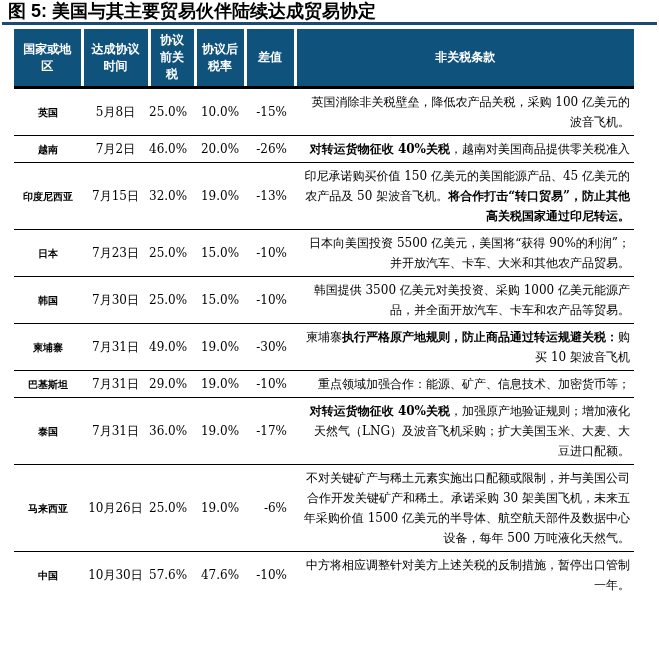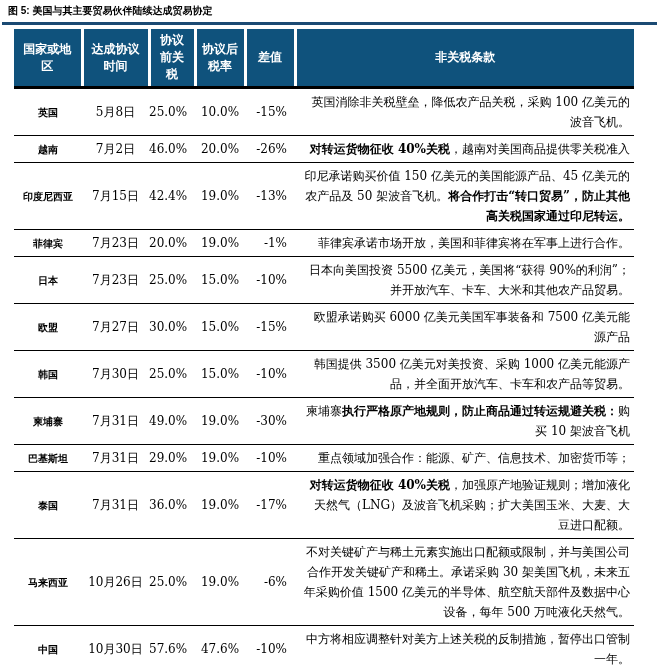--- a/index.html
+++ b/index.html
@@ -15,21 +15,21 @@
     padding-top: 3px;
     box-sizing: border-box;
     --header-bg: #0f527c;
     --rule: #1b4a73;
     --source-color: #1f3a5f;
   }
   .fig-title {
     margin-left: 8px;
     font-family: "Liberation Sans", sans-serif;
     font-weight: bold;
-    font-size: 10px;
+    font-size: 18px;
     color: #000000;
     height: 16px;
     line-height: 16px;
     white-space: nowrap;
   }
   .rule {
     height: 3px;
     background: var(--rule);
     margin: 0 2px;
   }
@@ -130,48 +130,32 @@
           <td class="c-country">越南</td>
           <td class="c-date">7月2日</td>
           <td class="c-pre">46.0%</td>
           <td class="c-post">20.0%</td>
           <td class="c-diff">-26%</td>
           <td class="c-clause"><span class="seg-bold">对转运货物征收 40%关税</span><span class="seg-regular">，越南对美国商品提供零关税准入</span></td>
         </tr>
         <tr>
           <td class="c-country">印度尼西亚</td>
           <td class="c-date">7月15日</td>
-          <td class="c-pre">42.4%</td>
+          <td class="c-pre">32.0%</td>
           <td class="c-post">19.0%</td>
           <td class="c-diff">-13%</td>
           <td class="c-clause"><span class="seg-regular">印尼承诺购买价值 150 亿美元的美国能源产品、45 亿美元的农产品及 50 架波音飞机。</span><span class="seg-bold">将合作打击“转口贸易”，防止其他高关税国家通过印尼转运。</span></td>
         </tr>
         <tr>
-          <td class="c-country">菲律宾</td>
-          <td class="c-date">7月23日</td>
-          <td class="c-pre">20.0%</td>
-          <td class="c-post">19.0%</td>
-          <td class="c-diff">-1%</td>
-          <td class="c-clause"><span class="seg-regular">菲律宾承诺市场开放，美国和菲律宾将在军事上进行合作。</span></td>
-        </tr>
-        <tr>
           <td class="c-country">日本</td>
           <td class="c-date">7月23日</td>
           <td class="c-pre">25.0%</td>
           <td class="c-post">15.0%</td>
           <td class="c-diff">-10%</td>
           <td class="c-clause"><span class="seg-regular">日本向美国投资 5500 亿美元，美国将“获得 90%的利润”；并开放汽车、卡车、大米和其他农产品贸易。</span></td>
-        </tr>
-        <tr>
-          <td class="c-country">欧盟</td>
-          <td class="c-date">7月27日</td>
-          <td class="c-pre">30.0%</td>
-          <td class="c-post">15.0%</td>
-          <td class="c-diff">-15%</td>
-          <td class="c-clause"><span class="seg-regular">欧盟承诺购买 6000 亿美元美国军事装备和 7500 亿美元能源产品</span></td>
         </tr>
         <tr>
           <td class="c-country">韩国</td>
           <td class="c-date">7月30日</td>
           <td class="c-pre">25.0%</td>
           <td class="c-post">15.0%</td>
           <td class="c-diff">-10%</td>
           <td class="c-clause"><span class="seg-regular">韩国提供 3500 亿美元对美投资、采购 1000 亿美元能源产品，并全面开放汽车、卡车和农产品等贸易。</span></td>
         </tr>
         <tr>

